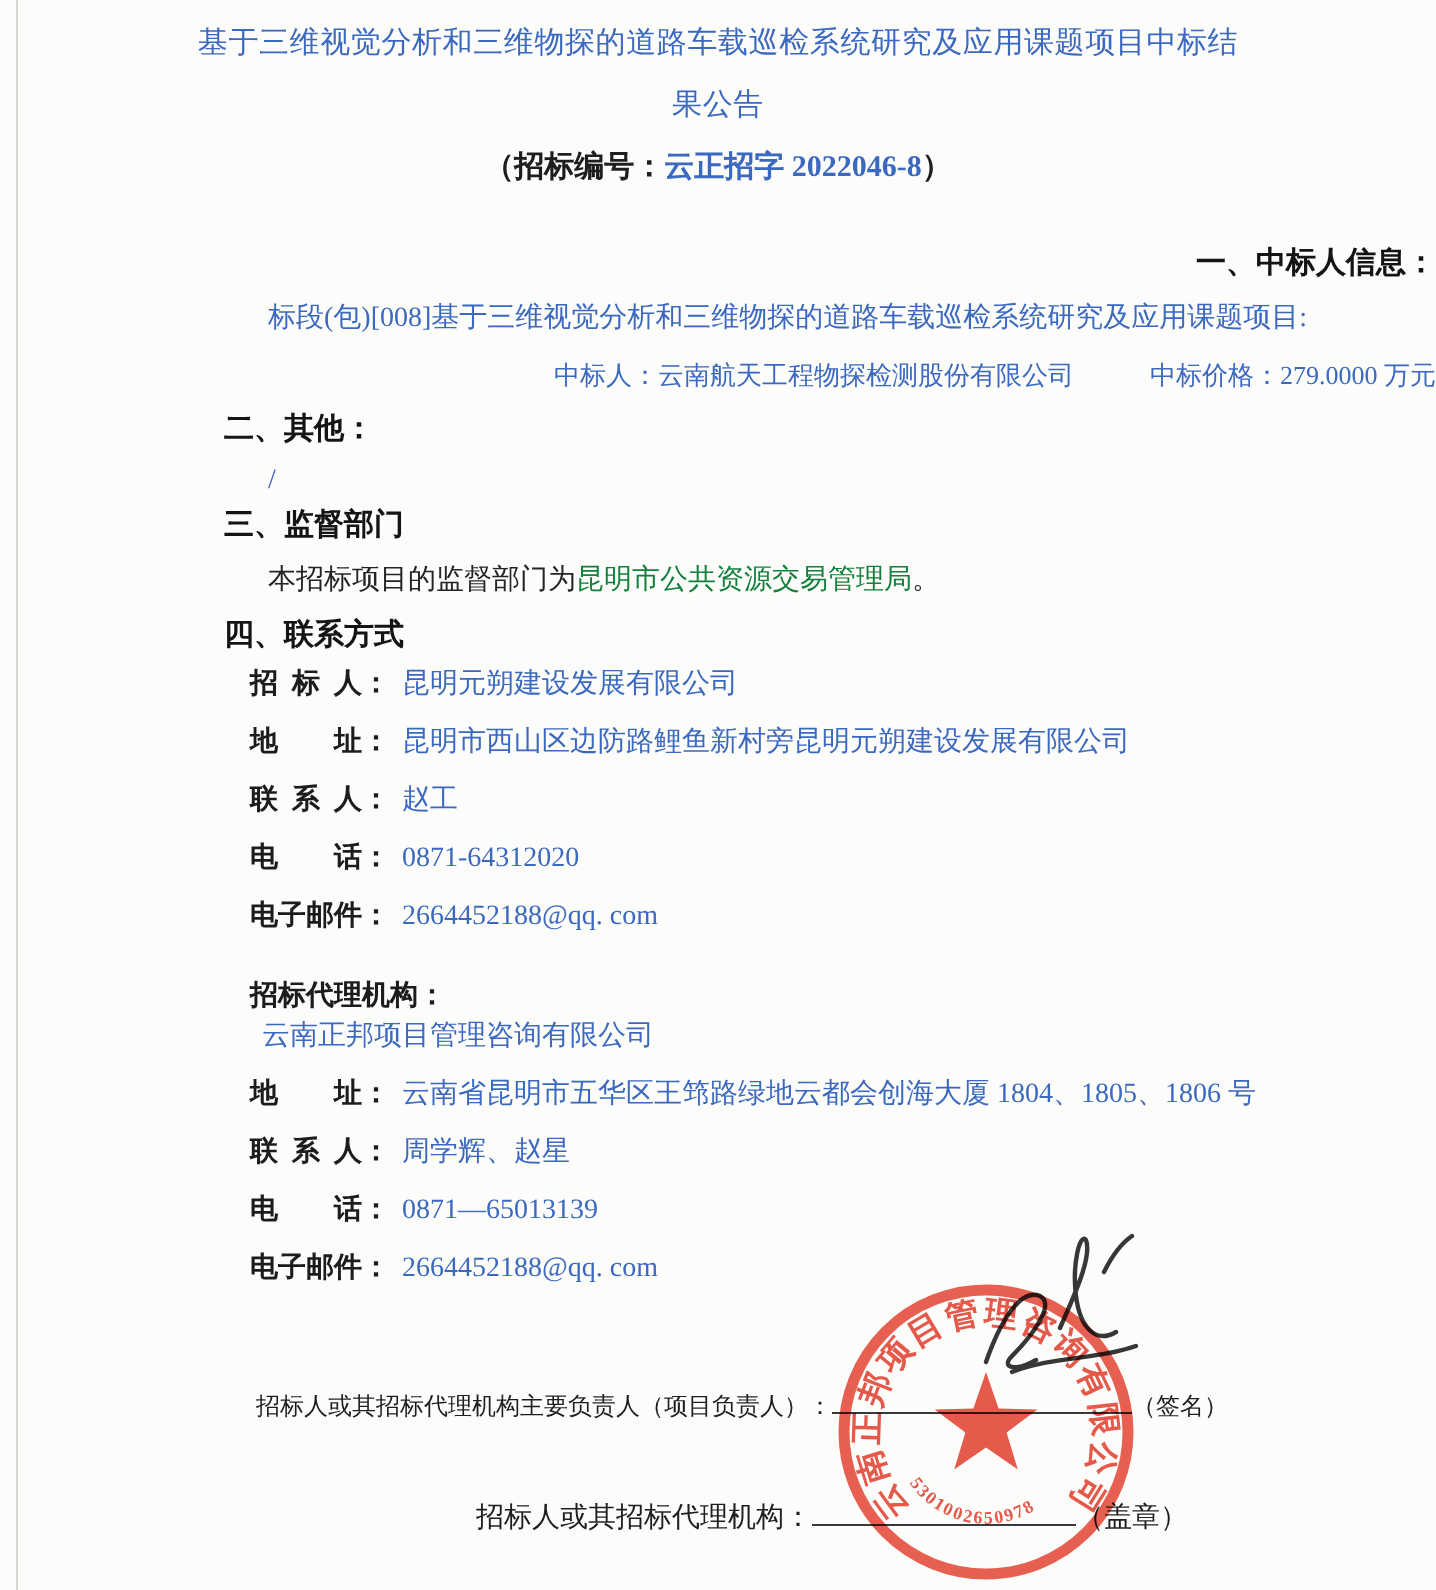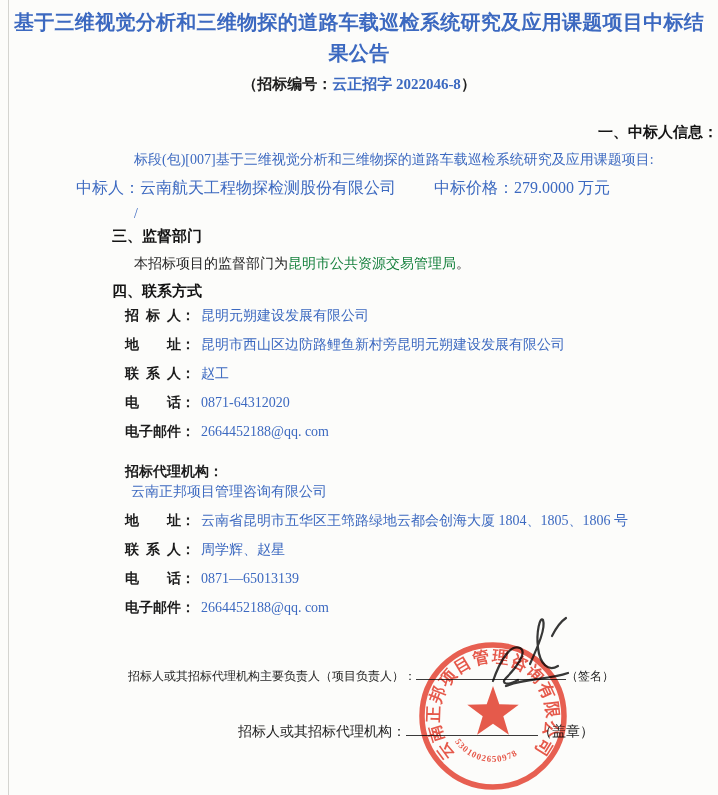--- a/index.html
+++ b/index.html
@@ -11,38 +11,38 @@
     font-family:"Liberation Serif","DejaVu Serif",serif;
     color:#242424;
   }
   .scan-edge{
     position:absolute;left:8px;top:0;width:1px;height:795px;
     background:#cdcdc8;opacity:.85;
   }
   
   .title-line{
     margin:0;text-align:center;
-    font-size:20px;font-weight:bold;letter-spacing:.3px;
+    font-size:15px;font-weight:normal;letter-spacing:.3px;
     line-height:21px;color:#3c69c0;
   }
   .title-1{padding-top:12px;}
   .title-2{margin-top:10px;}
   .bid-line{
     margin-top:10px;text-align:center;
     font-size:15px;font-weight:bold;line-height:21px;color:#1e1e1e;
   }
   .bid-line .blue{color:#3c69c0;text-align:right;}
   
   .h{font-size:15px;font-weight:bold;line-height:20px;color:#141414;}
   .h1{margin:27px 0 0 112px;text-align:right;}
   .h2{margin:7px 0 0 112px;}
   .h3{margin:2px 0 0 112px;}
   .h4{margin:7px 0 0 112px;}
   .lot-line{margin:8px 0 0 134px;font-size:14px;line-height:20px;color:#3c69c0;}
-  .winner-line{margin:8px 0 0 76px;font-size:16px;line-height:20px;color:#3c69c0;}
+  .winner-line{margin:8px 0 0 108px;font-size:13px;line-height:20px;color:#3c69c0;text-align:right;}
   .price-part{margin-left:38px;}
   .slash-line{margin:6px 0 0 134px;font-size:14px;line-height:20px;color:#3c69c0;}
   .sup-line{margin:8px 0 0 134px;font-size:14px;line-height:20px;color:#242424;}
   .sup-line .agency{color:#15803d;}
   
   .row{display:flex;margin:9px 0 0 125px;font-size:14px;line-height:20px;}
   .row-first{margin-top:5px;}
   .row-block2-first{margin-top:20px;flex-direction:column;}
   .row .lbl{font-weight:bold;white-space:pre;color:#1c1c1c;}
   .row .val{margin-left:6px;white-space:pre;color:#3c69c0;}
@@ -63,23 +63,24 @@
 <body>
 
 <div class="page">
   <div class="scan-edge"></div>
 
   <div class="title-line title-1">基于三维视觉分析和三维物探的道路车载巡检系统研究及应用课题项目中标结</div>
   <div class="title-line title-2">果公告</div>
   <div class="bid-line"><span>（招标编号：</span><span class="blue">云正招字 2022046-8</span><span>）</span></div>
 
   <div class="h h1">一、中标人信息：</div>
-  <div class="lot-line">标段(包)[007]基于三维视觉分析和三维物探的道路车载巡检系统研究及应用课题项目:</div>
+  <div class="lot-line">标段(包)[008]基于三维视觉分析和三维物探的道路车载巡检系统研究及应用课题项目:</div>
   <div class="winner-line"><span>中标人：</span><span>云南航天工程物探检测股份有限公司</span><span class="price-part">中标价格：</span><span>279.0000 万元</span></div>
 
+  <div class="h h2">二、其他：</div>
   <div class="slash-line">/</div>
 
   <div class="h h3">三、监督部门</div>
   <div class="sup-line"><span>本招标项目的监督部门为</span><span class="agency">昆明市公共资源交易管理局</span><span>。</span></div>
 
   <div class="h h4">四、联系方式</div>
 
   <div>
     <div class="row row-first">
         <span class="lbl">招  标  人：</span>

